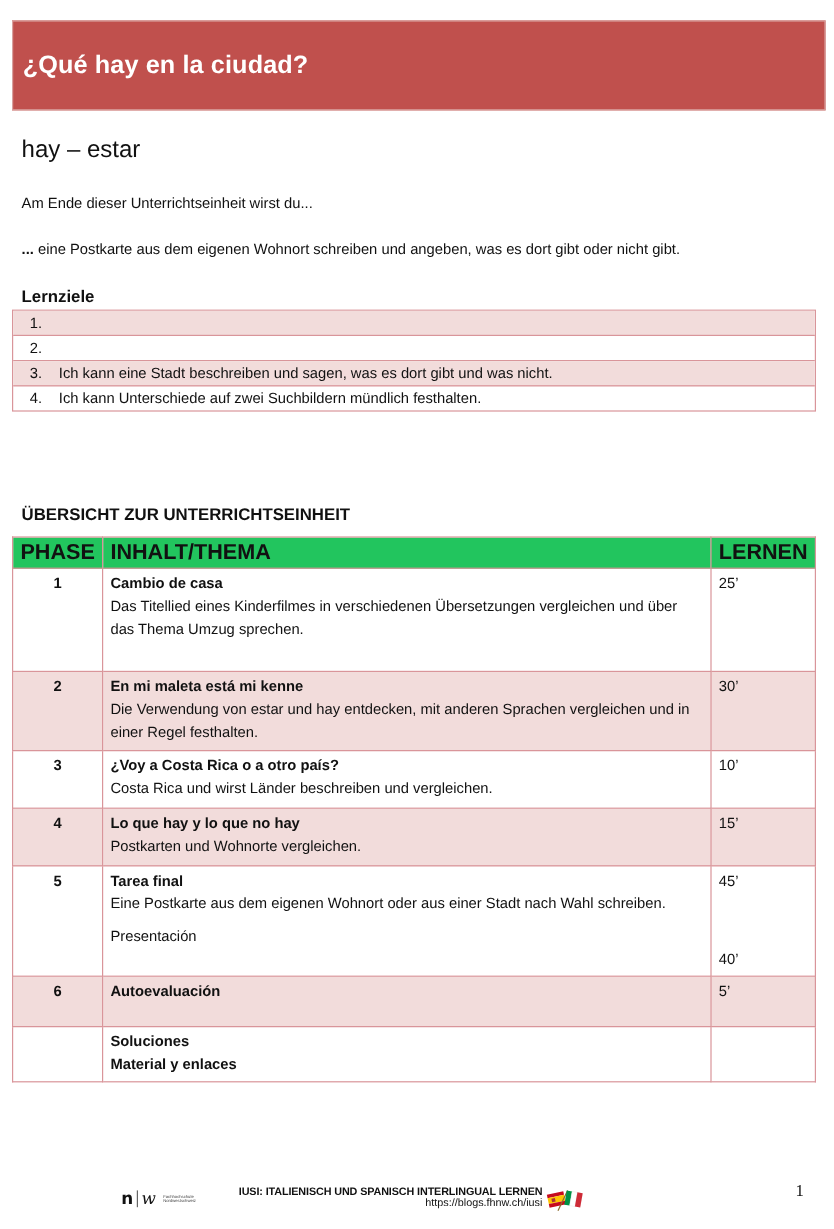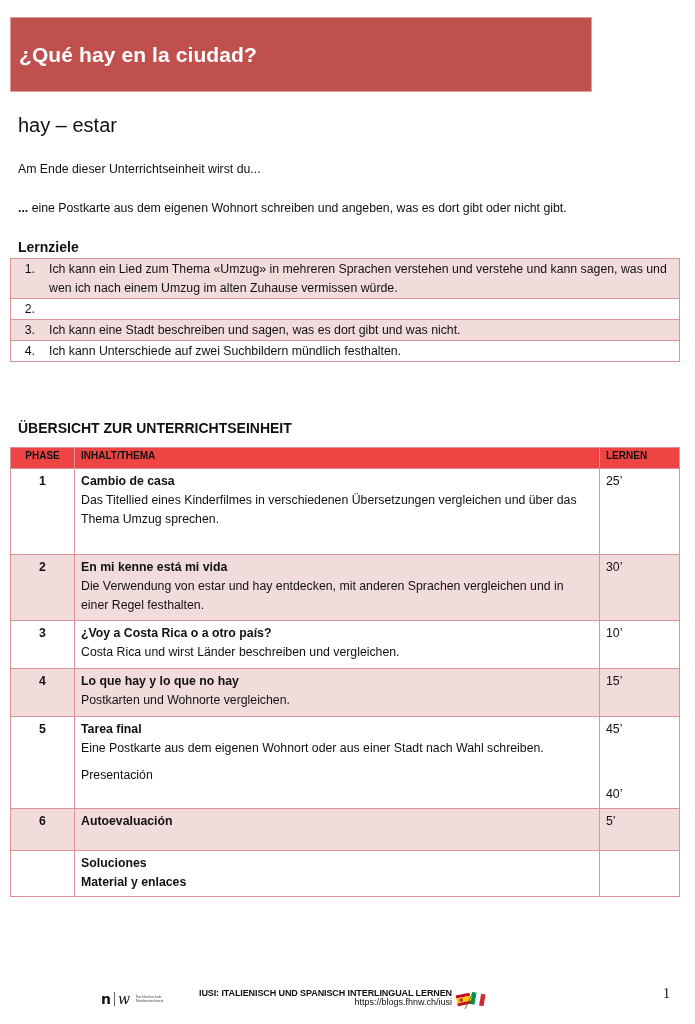--- a/index.html
+++ b/index.html
@@ -1,20 +1,20 @@
 <!DOCTYPE html>
 <html><head>
   <meta charset="utf-8">
   <style>
     * { box-sizing: border-box; margin: 0; padding: 0; }
     html, body { width: 695px; height: 1024px; background: #ffffff; overflow: hidden; }
     body { position: relative; font-family: "Liberation Sans", sans-serif; color: #111; }
 
     .title-bar {
-      position: absolute; left: 10px; top: 17px; width: 582px; height: 75px;
+      position: absolute; left: 10px; top: 17px; width: 678px; height: 75px;
       background: #c0504d; border: 1px solid #d9a09e;
       display: flex; align-items: center; padding-left: 8px;
     }
     .title-bar h1 { color: #fff; font-size: 21px; font-weight: bold; letter-spacing: 0.1px; }
 
     .subtitle { position: absolute; left: 18px; top: 114px; font-size: 20px; font-weight: normal; }
     .intro { position: absolute; left: 18px; top: 162px; font-size: 12.3px; }
     .goal-line { position: absolute; left: 18px; top: 201px; font-size: 12.3px; }
     .goal-line b { font-weight: bold; }
 
@@ -28,21 +28,21 @@
     .lz-text { flex: 1; }
     .lz-text i { font-style: italic; }
 
     .overview-h { position: absolute; left: 18px; top: 420px; font-size: 14px; font-weight: bold; }
 
     table.overview {
       position: absolute; left: 10px; top: 447px; width: 670px;
       border-collapse: collapse; font-size: 12.3px;
     }
     table.overview th, table.overview td { border: 1.5px solid #d9959a; vertical-align: top; }
-    table.overview th { background: #ef4444; font-weight: bold; text-align: left; padding: 2px 6px; height: 21px; font-size: 10px; }
+    table.overview th { background: #22c55e; font-weight: bold; text-align: left; padding: 2px 6px; height: 21px; font-size: 18px; }
     table.overview th.c-phase { text-align: center; width: 64px; }
     table.overview th.c-dauer { width: 80px; }
     table.overview td { padding: 3px 6px 4px 6px; line-height: 19px; }
     table.overview td.phase { text-align: center; font-weight: bold; }
     table.overview tr.shaded td { background: #f2dcdb; }
     .topic { font-weight: bold; }
     .spacer { height: 8px; }
 
     .footer { position: absolute; left: 0; top: 982px; width: 695px; height: 40px; }
     .nw-logo { position: absolute; left: 101px; top: 9px; display: flex; align-items: center; }
@@ -65,21 +65,20 @@
 
 <div class="subtitle">hay – estar</div>
 <div class="intro">Am Ende dieser Unterrichtseinheit wirst du...</div>
 <div class="goal-line"><b>...</b><span> eine Postkarte aus dem eigenen Wohnort schreiben und angeben, was es dort gibt oder nicht gibt.</span></div>
 
 <div class="lernziele-h">Lernziele</div>
 
 <div class="lz-list">
   <div class="lz-item shaded">
     <span class="lz-num">1.</span>
-    <span class="lz-text">Ich kann ein Lied zum Thema «Umzug» in mehreren Sprachen verstehen und verstehe und kann sagen, was und wen ich nach einem Umzug im alten Zuhause vermissen würde.</span>
   </div>
   <div class="lz-item">
     <span class="lz-num">2.</span>
   </div>
   <div class="lz-item shaded">
     <span class="lz-num">3.</span>
     <span class="lz-text">Ich kann eine Stadt beschreiben und sagen, was es dort gibt und was nicht.</span>
   </div>
   <div class="lz-item">
     <span class="lz-num">4.</span>
@@ -102,21 +101,21 @@
       <td class="phase">1</td>
       <td>
         <div class="topic">Cambio de casa</div>
         <div>Das Titellied eines Kinderfilmes in verschiedenen Übersetzungen vergleichen und über das Thema Umzug sprechen.</div>
       </td>
       <td>25’</td>
     </tr>
     <tr class="shaded" style="height:66px">
       <td class="phase">2</td>
       <td>
-        <div class="topic">En mi kenne está mi vida</div>
+        <div class="topic">En mi maleta está mi kenne</div>
         <div>Die Verwendung von estar und hay entdecken, mit anderen Sprachen vergleichen und in einer Regel festhalten.</div>
       </td>
       <td>30’</td>
     </tr>
     <tr style="height:48px">
       <td class="phase">3</td>
       <td>
         <div class="topic">¿Voy a Costa Rica o a otro país?</div>
         <div>Costa Rica und wirst Länder beschreiben und vergleichen.</div>
       </td>

